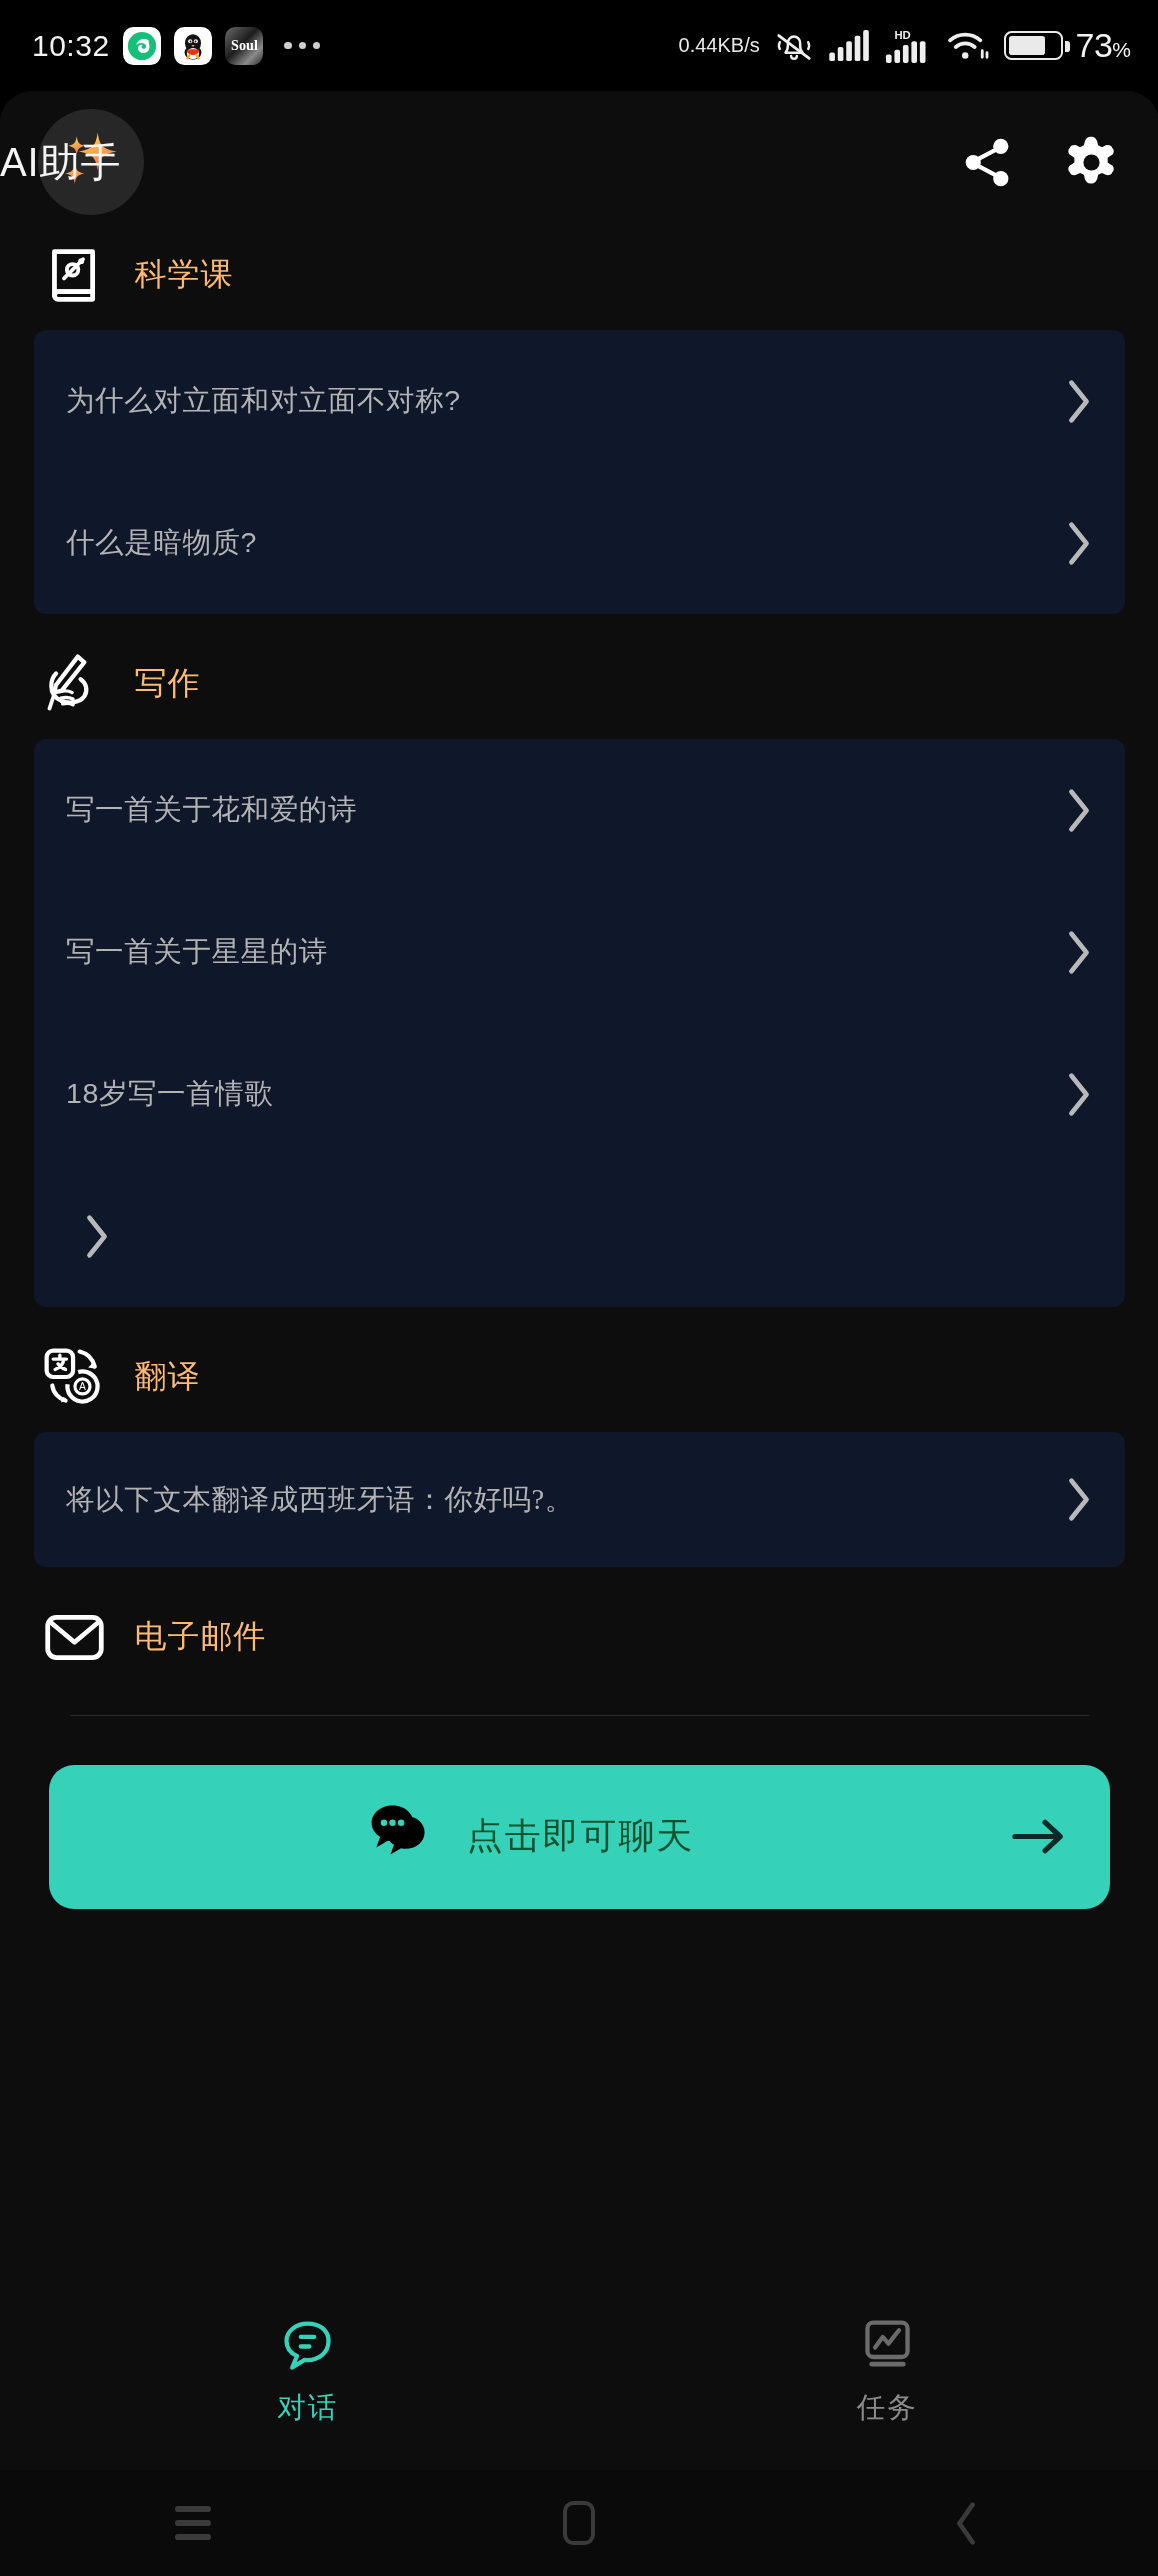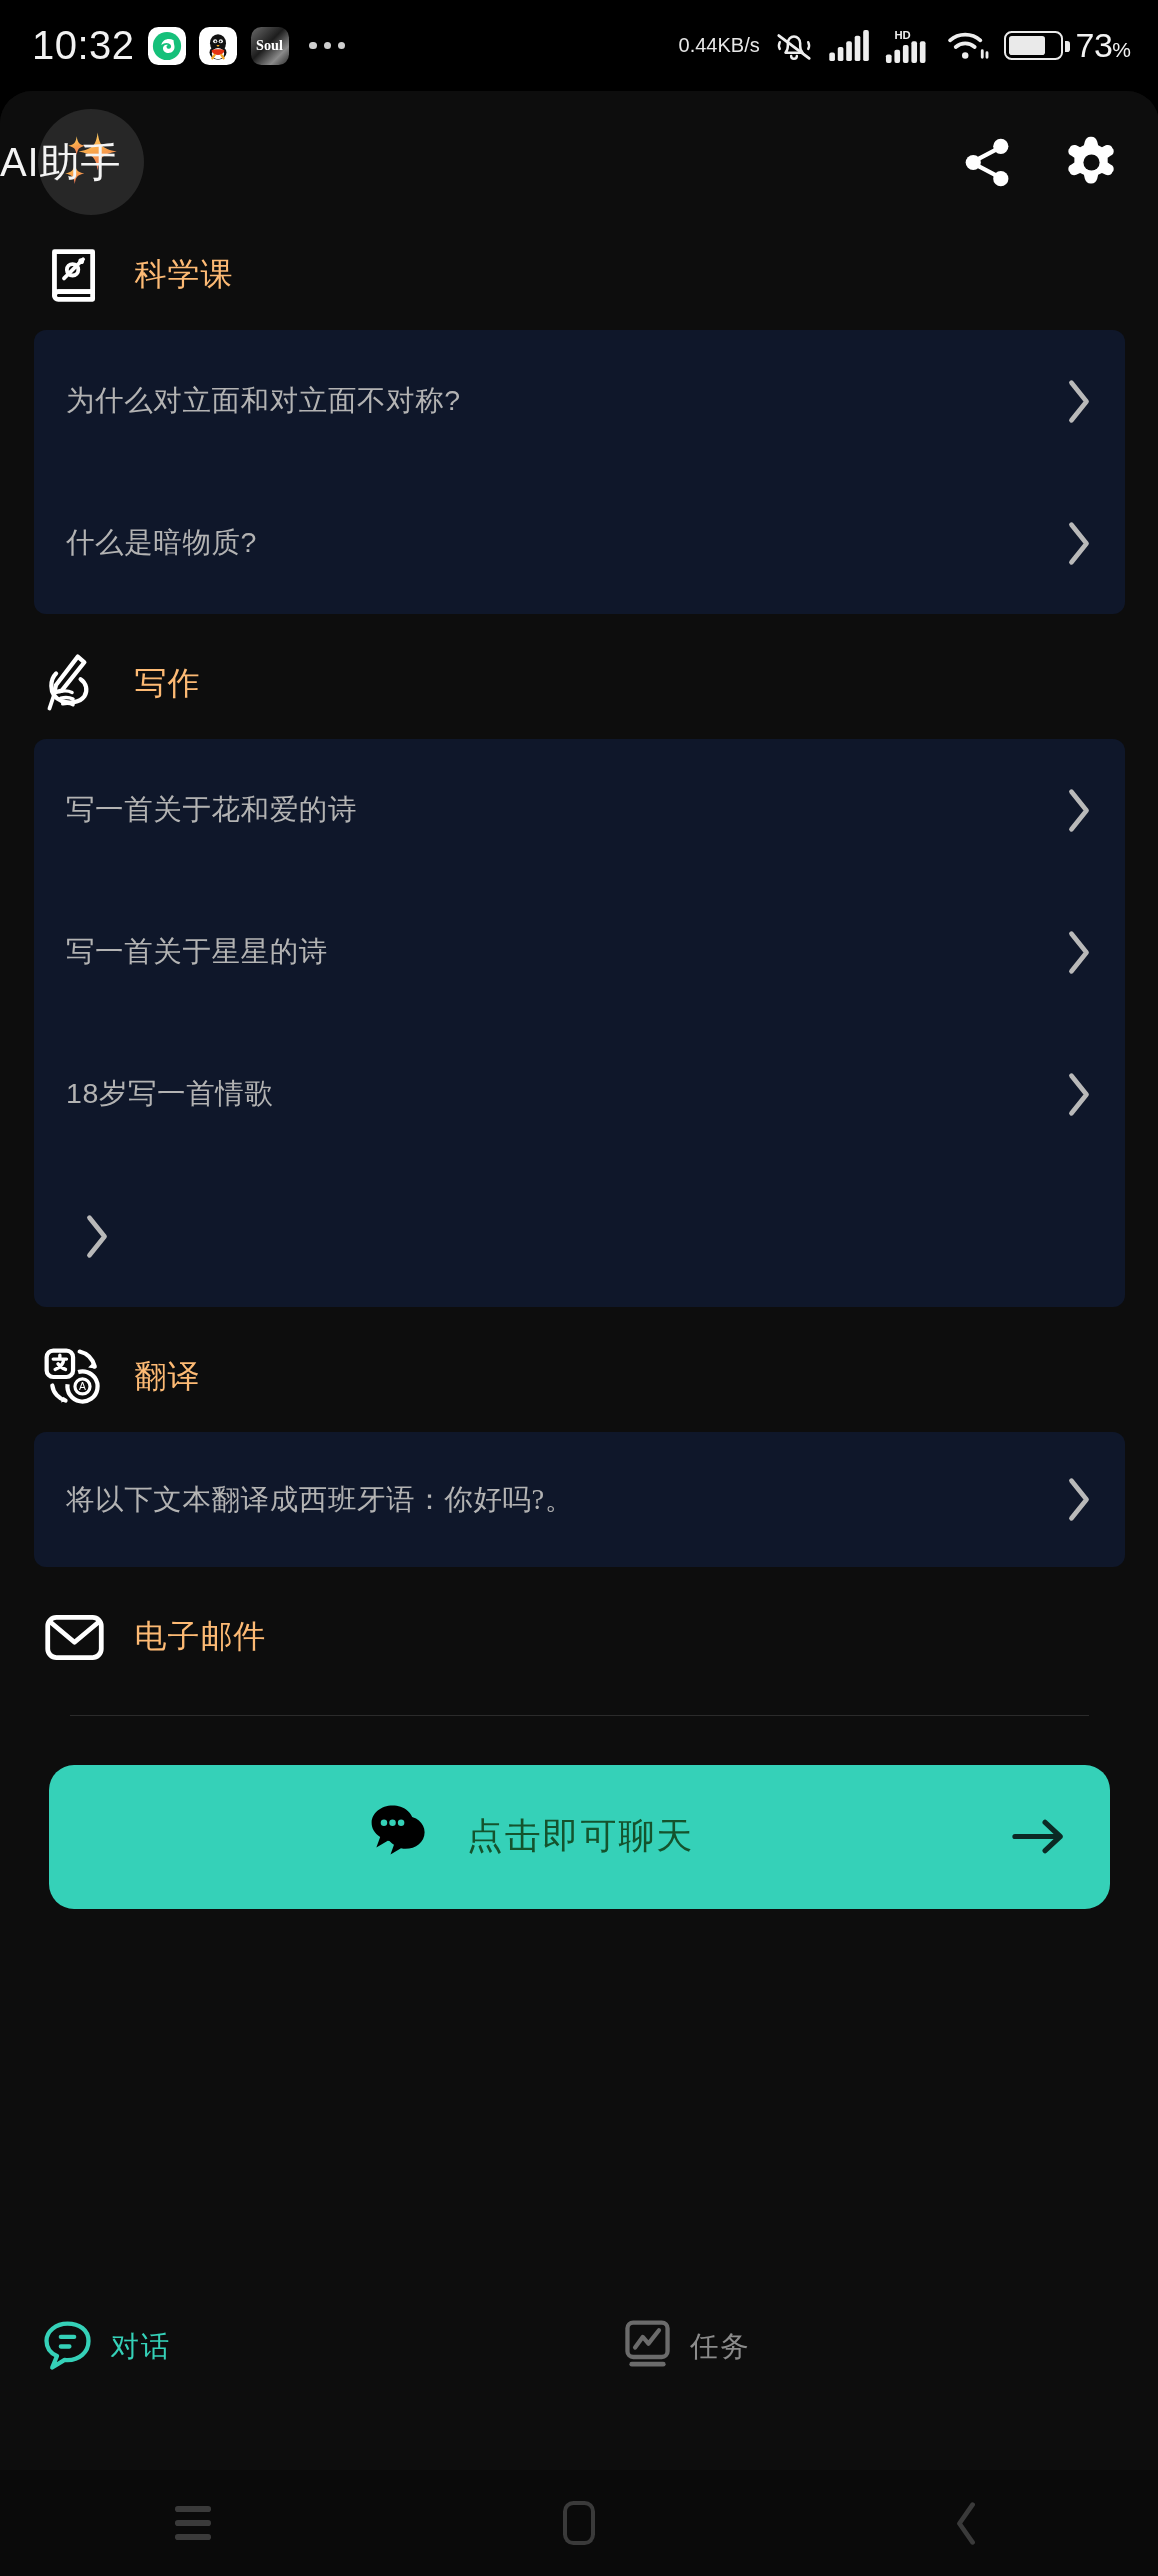--- a/index.html
+++ b/index.html
@@ -9,21 +9,21 @@
     font-family:"Liberation Sans","DejaVu Sans",sans-serif;
     color:#fff; overflow:hidden; position:relative;
   }
 
   
   .statusbar{
     height:91px; background:#000; display:flex; align-items:center;
     padding:0 32px; position:relative;
   }
   .sb-left{ display:flex; align-items:center; gap:13.3px; }
-  .sb-time{ font-size:40px; color:#f2f2f2; letter-spacing:0.5px; font-weight:400; }
+  .sb-time{ font-size:30px; color:#f2f2f2; letter-spacing:0.5px; font-weight:400; }
   .appicon{ width:38px; height:38px; border-radius:10.4px; display:flex;
             align-items:center; justify-content:center; overflow:hidden; }
   .ai-green{ background:#fff; }
   .ai-qq{ background:#fff; }
   .ai-soul{ background:linear-gradient(135deg,#6b6b6b,#1d1d1d 45%,#8a8a8a 75%,#2a2a2a);
             color:#fff; font-size:14.2px; font-weight:700; font-family:"Liberation Serif",serif; }
   .sb-dots{ display:flex; gap:6.6px; margin-left:7.6px; }
   .sb-dots i{ width:7.6px; height:7.6px; border-radius:50%; background:#cfcfcf; display:block; }
 
   .sb-right{ position:absolute; right:28.5px; display:flex; align-items:center; gap:12.3px; }
@@ -97,21 +97,21 @@
   .cta-center{
     flex:1 1 auto; display:flex; align-items:center; justify-content:center; gap:25px;
   }
   .cta-label{ font-size:36px; color:#14532d; letter-spacing:1.9px; }
 
   
   .tabs{
     position:absolute; left:0; right:0; bottom:0; height:180px;
     display:flex; align-items:flex-start; padding-top:25px;
   }
-  .tab{ flex:1 1 0; display:flex; flex-direction:row; align-items:center; gap:11.4px;margin-left:36px; }
+  .tab{ flex:1 1 0; display:flex; flex-direction:column; align-items:center; gap:11.4px;margin-left:36px; }
   .tab .t-label{ font-size:28.5px; letter-spacing:1.9px; }
   .tab.active .t-label{ color:#35d1b8; }
   .tab.inactive .t-label{ color:#8b8b8b; }
 
   
   .navbar{
     position:absolute; left:0; right:0; bottom:0; height:106px; background:#0a0a0a;
     display:flex; align-items:center;
   }
   .nav-btn{ flex:1 1 0; display:flex; align-items:center; justify-content:center; }

